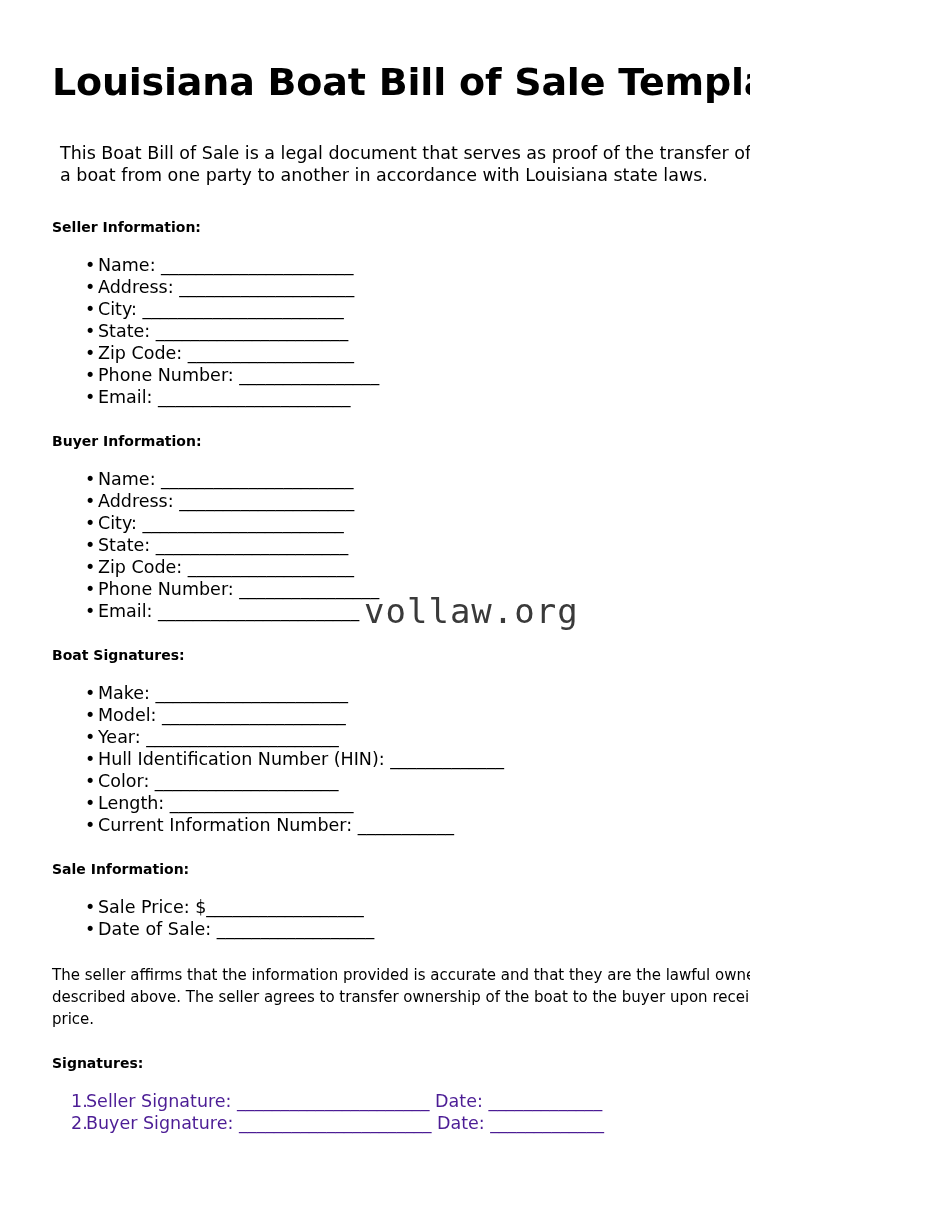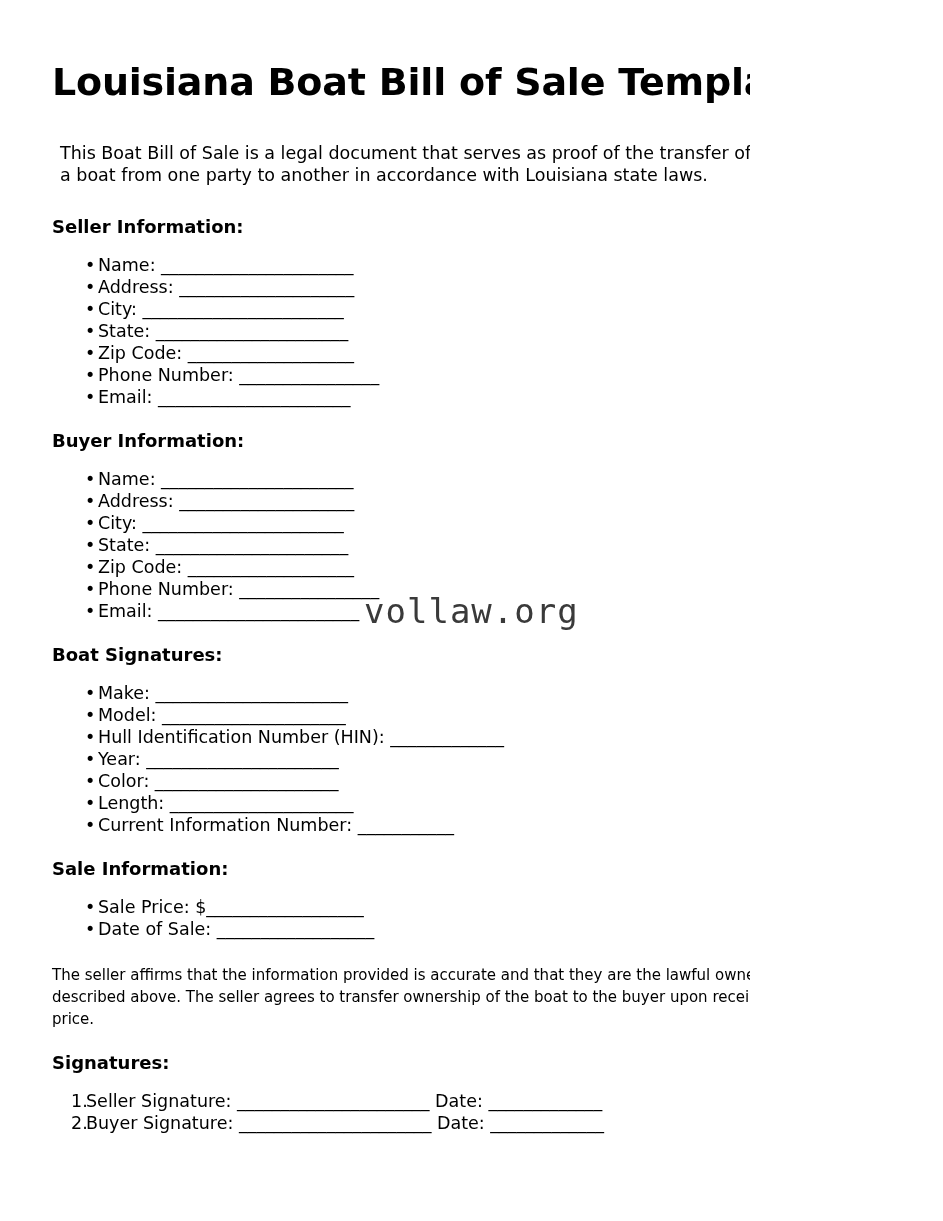--- a/index.html
+++ b/index.html
@@ -43,21 +43,21 @@
     font-size: 17.5px;
     line-height: 22px;
     margin: 8px;
     padding-top: 30px;
     color: #000;
     text-align: left;
   }
 
   
   .section-heading {
-    font-size: 18px;
+    font-size: 14px;
     font-weight: bold;
     line-height: 22px;
     margin: 0;
     padding-top: 22px;
     color: #000;
   }
 
   
   ul.field-list {
     list-style: none;
@@ -86,21 +86,21 @@
     list-style: none;
     margin: 0;
     padding: 16px 0 0 0;
     counter-reset: sigcount;
   }
   ol.sig-list li {
     position: relative;
     font-size: 17.5px;
     line-height: 22px;
     padding-left: 34px;
-    color: #000000;
+    color: #4c1d95;
     white-space: nowrap;
     counter-increment: sigcount;
   }
   ol.sig-list li::before {
     content: counter(sigcount) ".";
     position: absolute;
     left: 19px;
     top: 0;
     font-size: 17.5px;
     line-height: 22px;
@@ -170,22 +170,22 @@
       <li><span>State:</span> <span class="blank">______________________</span></li>
       <li><span>Zip Code:</span> <span class="blank">___________________</span></li>
       <li><span>Phone Number:</span> <span class="blank">________________</span></li>
       <li><span>Email:</span> <span class="blank">_______________________</span></li>
     </ul>
 
     <h2 class="section-heading">Boat Signatures:</h2>
     <ul class="field-list">
       <li><span>Make:</span> <span class="blank">______________________</span></li>
       <li><span>Model:</span> <span class="blank">_____________________</span></li>
+      <li><span>Year:</span> <span class="blank">______________________</span></li>
       <li><span>Hull Identification Number (HIN):</span> <span class="blank">_____________</span></li>
-      <li><span>Year:</span> <span class="blank">______________________</span></li>
       <li><span>Color:</span> <span class="blank">_____________________</span></li>
       <li><span>Length:</span> <span class="blank">_____________________</span></li>
       <li><span>Current Information Number:</span> <span class="blank">___________</span></li>
     </ul>
 
     <h2 class="section-heading">Sale Information:</h2>
     <ul class="field-list">
       <li><span>Sale Price: $</span><span class="blank">__________________</span></li>
       <li><span>Date of Sale:</span> <span class="blank">__________________</span></li>
     </ul>

